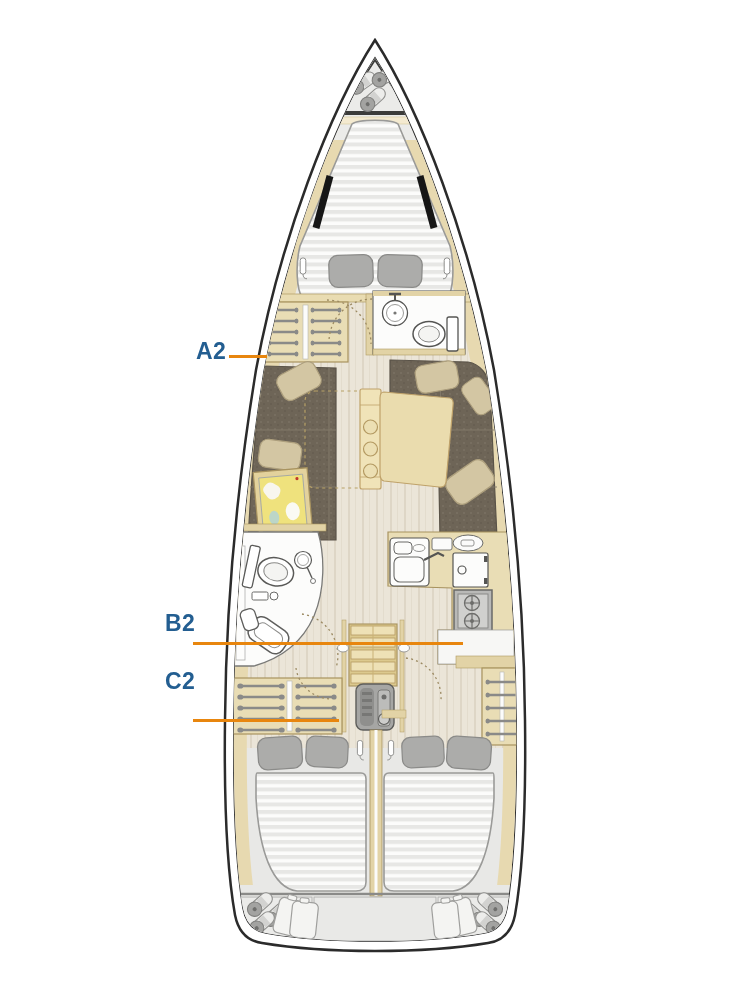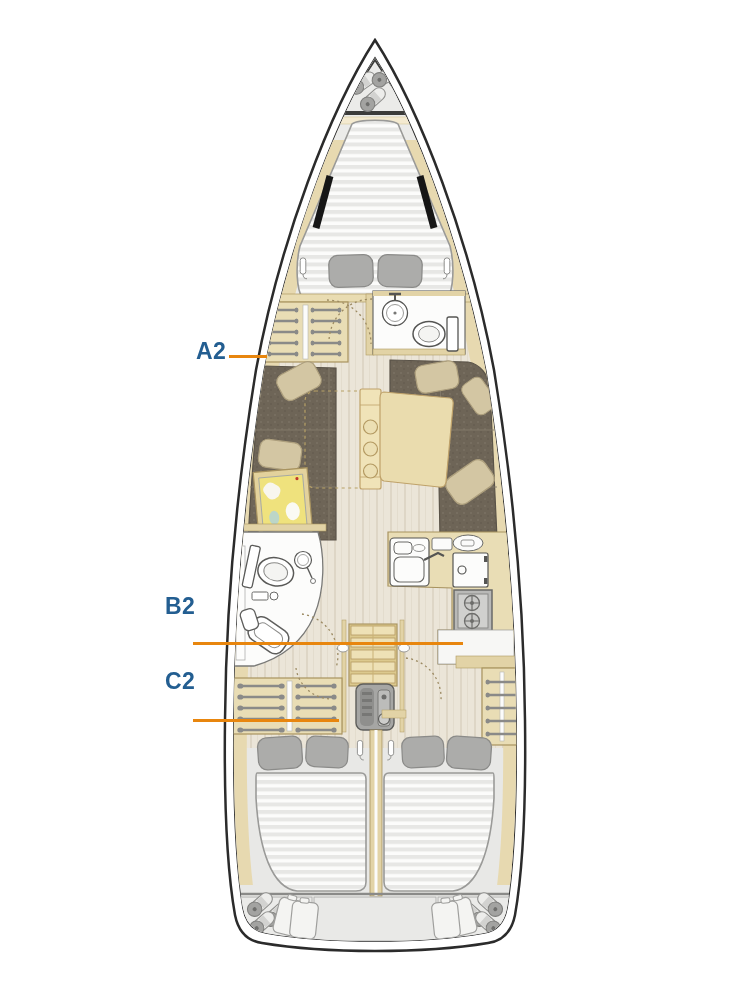--- a/index.html
+++ b/index.html
@@ -6,21 +6,21 @@
   .stage{position:relative;width:750px;height:1000px;background:#ffffff;overflow:hidden;
          font-family:"Liberation Sans",sans-serif;}
   .plan-svg{position:absolute;left:0;top:0;}
   .label{position:absolute;font-family:"Liberation Sans",sans-serif;font-weight:700;
          font-size:23px;color:#235e91;letter-spacing:.5px;line-height:1;}
   .leader{position:absolute;height:3px;background:#e8860e;}
   .leader-a2{left:229px;top:355px;width:38px;}
   .leader-b2{left:193px;top:642px;width:270px;}
   .leader-c2{left:193px;top:719px;width:146px;}
   .label-a2{left:196px;top:340px;}
-  .label-b2{left:165px;top:595px;}
+  .label-b2{left:165px;top:612px;}
   .label-c2{left:165px;top:670px;}
 </style>
 </head>
 <body>
 
 <div class="stage">
 
 <svg class="plan-svg" width="750" height="1000" viewBox="0 0 750 1000">
   <defs>
     <pattern id="wood" width="14" height="60" patternUnits="userSpaceOnUse">

